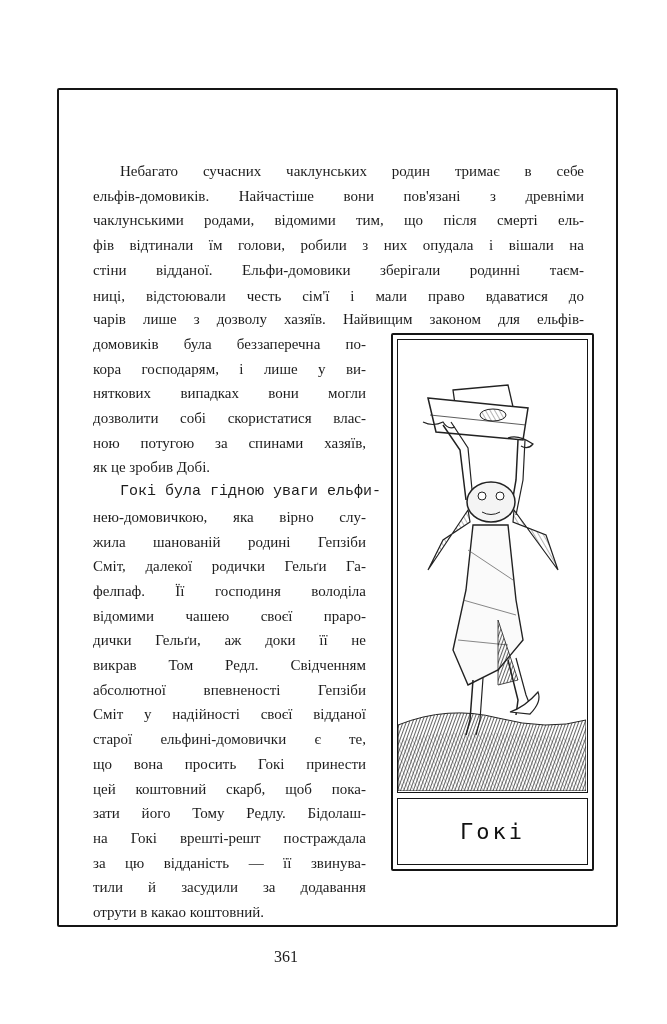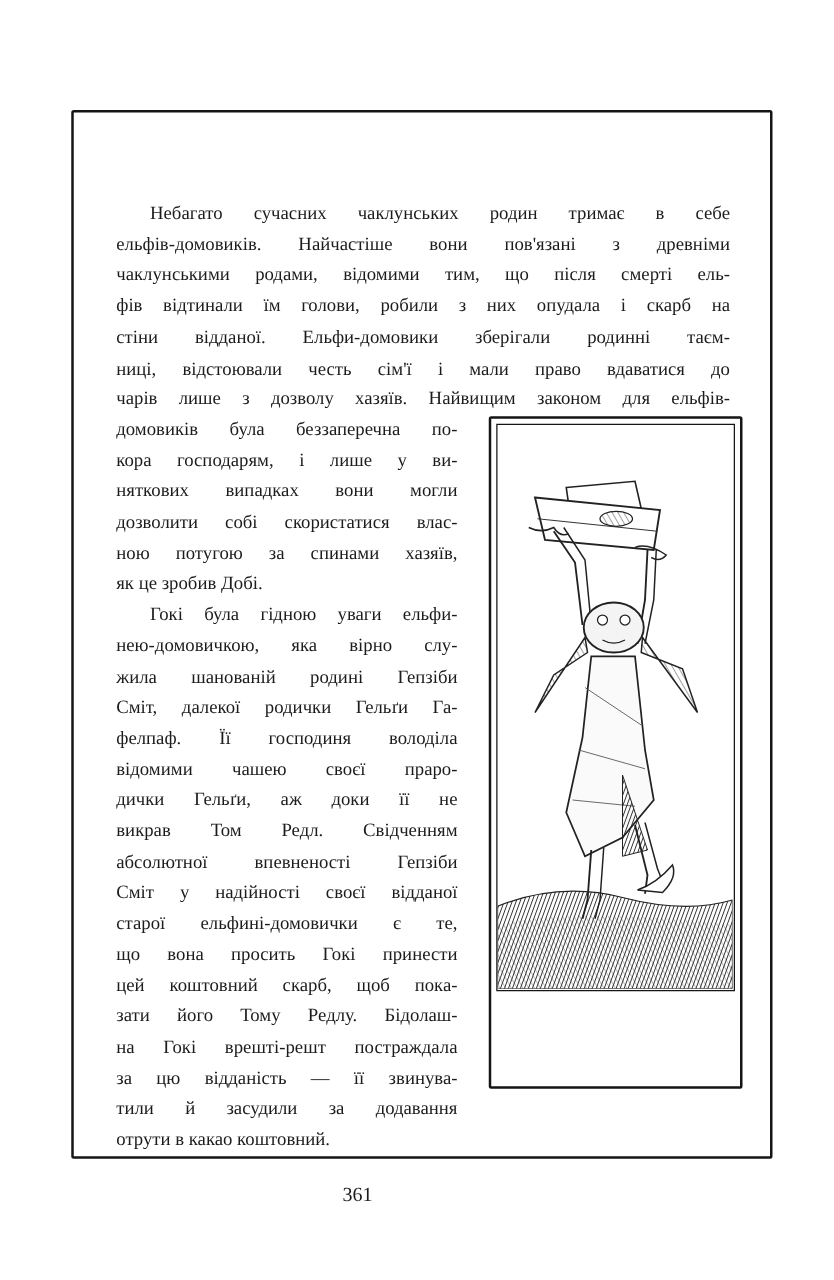--- a/index.html
+++ b/index.html
@@ -31,21 +31,21 @@
     font-size: 15px;
     line-height: 24.7px;
     white-space: nowrap;
     color: #1c1c1c;
     margin-top: 30px;
   }
   .line.full { width: 491px; text-align: justify; text-align-last: justify; }
   .line.narrow { width: 273px; text-align: justify; text-align-last: justify; }
   .line.indent { left: 120px; }
   .line.indent.full { width: 464px; }
-  .line.indent.narrow { width: 246px; }
+  .line.indent.narrow { width: 246px; font-family: Liberation Mono, monospace; }
   .line.last { text-align-last: left; }
 
   .figure-panel {
     position: absolute;
     left: 391px;
     top: 333px;
     width: 203px;
     height: 538px;
     border: 2px solid #151515;
     box-sizing: border-box;
@@ -93,21 +93,21 @@
 </style>
 </head>
 <body>
 
 <div class="page-frame"></div>
 
 <div id="text-block">
     <div class="line full indent" style="top: 129px;">Небагато сучасних чаклунських родин тримає в себе</div>
     <div class="line full" style="top: 153.7px;">ельфів-домовиків. Найчастіше вони пов'язані з древніми</div>
     <div class="line full" style="top: 178.4px;">чаклунськими родами, відомими тим, що після смерті ель-</div>
-    <div class="line full" style="top: 203.1px;">фів відтинали їм голови, робили з них опудала і скарб на</div>
+    <div class="line full" style="top: 203.1px;">фів відтинали їм голови, робили з них опудала і вішали на</div>
     <div class="line full" style="top: 227.8px;">стіни відданої. Ельфи-домовики зберігали родинні таєм-</div>
     <div class="line full" style="top: 254px;">ниці, відстоювали честь сім'ї і мали право вдаватися до</div>
     <div class="line full" style="top: 277.2px;">чарів лише з дозволу хазяїв. Найвищим законом для ельфів-</div>
     <div class="line narrow" style="top: 301.9px;">домовиків була беззаперечна по-</div>
     <div class="line narrow" style="top: 326.6px;">кора господарям, і лише у ви-</div>
     <div class="line narrow" style="top: 351.3px;">няткових випадках вони могли</div>
     <div class="line narrow" style="top: 376px;">дозволити собі скористатися влас-</div>
     <div class="line narrow" style="top: 400.7px;">ною потугою за спинами хазяїв,</div>
     <div class="line narrow last" style="top: 425.4px;">як це зробив Добі.</div>
     <div class="line narrow indent" style="top: 450.1px;">Гокі була гідною уваги ельфи-</div>
@@ -170,15 +170,18 @@
       <path d="M75,340 L72,380 L68,395" fill="none" stroke="#222" stroke-width="1.5"></path>
       <path d="M85,338 L82,380 L78,395" fill="none" stroke="#222" stroke-width="1.2"></path>
       <path d="M110,320 L120,360 L118,375" fill="none" stroke="#222" stroke-width="1.5"></path>
       <path d="M118,318 L128,355 L132,365" fill="none" stroke="#222" stroke-width="1.2"></path>
       <path d="M112,372 q15,-5 28,-20 q4,10 -8,22 z" fill="#fff" stroke="#222" stroke-width="1.2"></path>
 
       <path d="M0,385 Q50,365 100,378 T188,380 L188,451 L0,451 Z" fill="url(#hatch)" stroke="#222" stroke-width="1"></path>
       <path d="M0,400 Q60,385 188,400 L188,451 L0,451 Z" fill="url(#hatch2)" opacity="0.7"></path>
     </svg>
   </div>
+  <div class="caption-box">
+    <span class="caption-text">Гокі</span>
+  </div>
 </div>
 
 <div class="page-number">361</div>
 
 </body></html>

